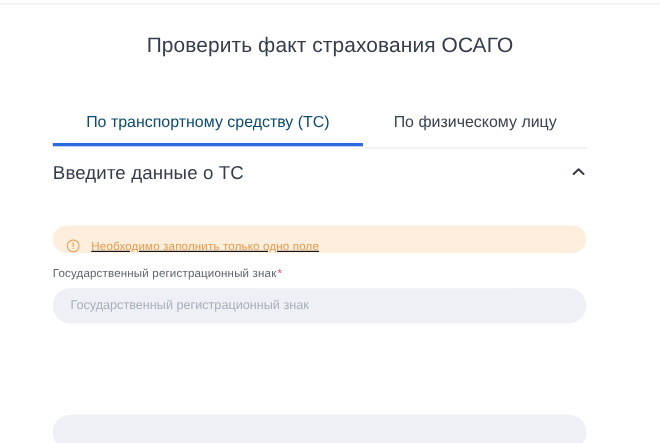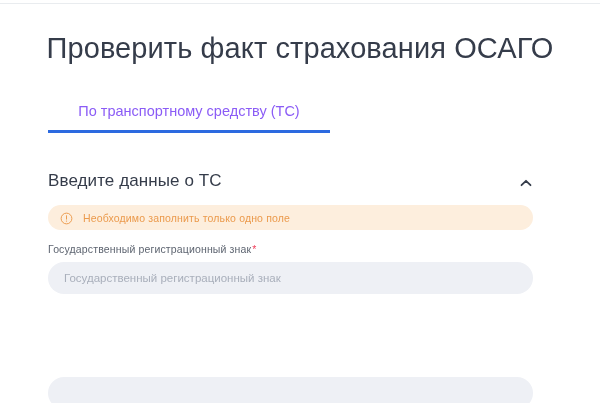--- a/index.html
+++ b/index.html
@@ -30,21 +30,21 @@
     background: #e9ecef;
   }
 
   
   .title {
     position: absolute;
     top: 10px;
     left: 0;
     width: 600px;
     text-align: center;
-    font-size: 29px;
+    font-size: 19px;
     line-height: 38px;
     font-weight: 400;
     color: #353c4a;
     letter-spacing: 0.1px;
   }
 
   
   .tabs {
     position: absolute;
     top: 100px;
@@ -60,40 +60,40 @@
     line-height: 22px;
     padding: 0 8px;
     display: flex;
     align-items: flex-start;
     justify-content: center;
     box-sizing: border-box;
     cursor: pointer;
     white-space: nowrap;
   }
   .tab.active {
-    color: #8b5cf6;
+    color: #0c4a6e;
     width: 282px;
     border-bottom: 3px solid #2c6ae0;
   }
   .tab.inactive {
     color: #3a4250;
     width: 204px;
     border-bottom: 1px solid #e6e9ee;
     height: 35px;
   }
 
   
   .section-head {
     position: absolute;
-    top: 163px;
+    top: 148px;
     left: 48px;
     width: 486px;
     height: 28px;
     display: flex;
-    align-items: flex-end;
+    align-items: flex-start;
     justify-content: space-between;
     cursor: pointer;
   }
   .section-title {
     font-size: 17px;
     color: #353c4a;
     font-weight: 400;
     letter-spacing: 0.1px;
   }
   .chevron {
@@ -105,23 +105,24 @@
   
   .warning {
     position: absolute;
     top: 205px;
     left: 48px;
     width: 485px;
     height: 25px;
     background: #fdeedd;
     border-radius: 13px;
     display: flex;
-    align-items: center;
+    align-items: flex-end;
     box-sizing: border-box;
     padding-left: 12px;
+    text-decoration: underline;
   }
   .warn-icon {
     width: 13px;
     height: 13px;
     flex: 0 0 13px;
     display: block;
   }
   .warn-text {
     margin-left: 10px;
     font-size: 10.5px;
@@ -176,20 +177,23 @@
 <div class="page">
 
   <div class="top-rule"></div>
 
   <h1 class="title">Проверить факт страхования ОСАГО</h1>
 
   <div class="tabs">
     <div class="tab active">
       <span>По транспортному средству (ТС)</span>
     </div>
+    <div class="tab inactive">
+      <span>По физическому лицу</span>
+    </div>
   </div>
 
   <div class="section-head">
     <span class="section-title">Введите данные о ТС</span>
     <span class="chevron">
       <svg viewBox="0 0 16 16" width="16" height="16" aria-hidden="true">
         <path d="M3.5 10.2 L8 5.8 L12.5 10.2" fill="none" stroke="#353c4a" stroke-width="1.8" stroke-linecap="round" stroke-linejoin="round"></path>
       </svg>
     </span>
   </div>

